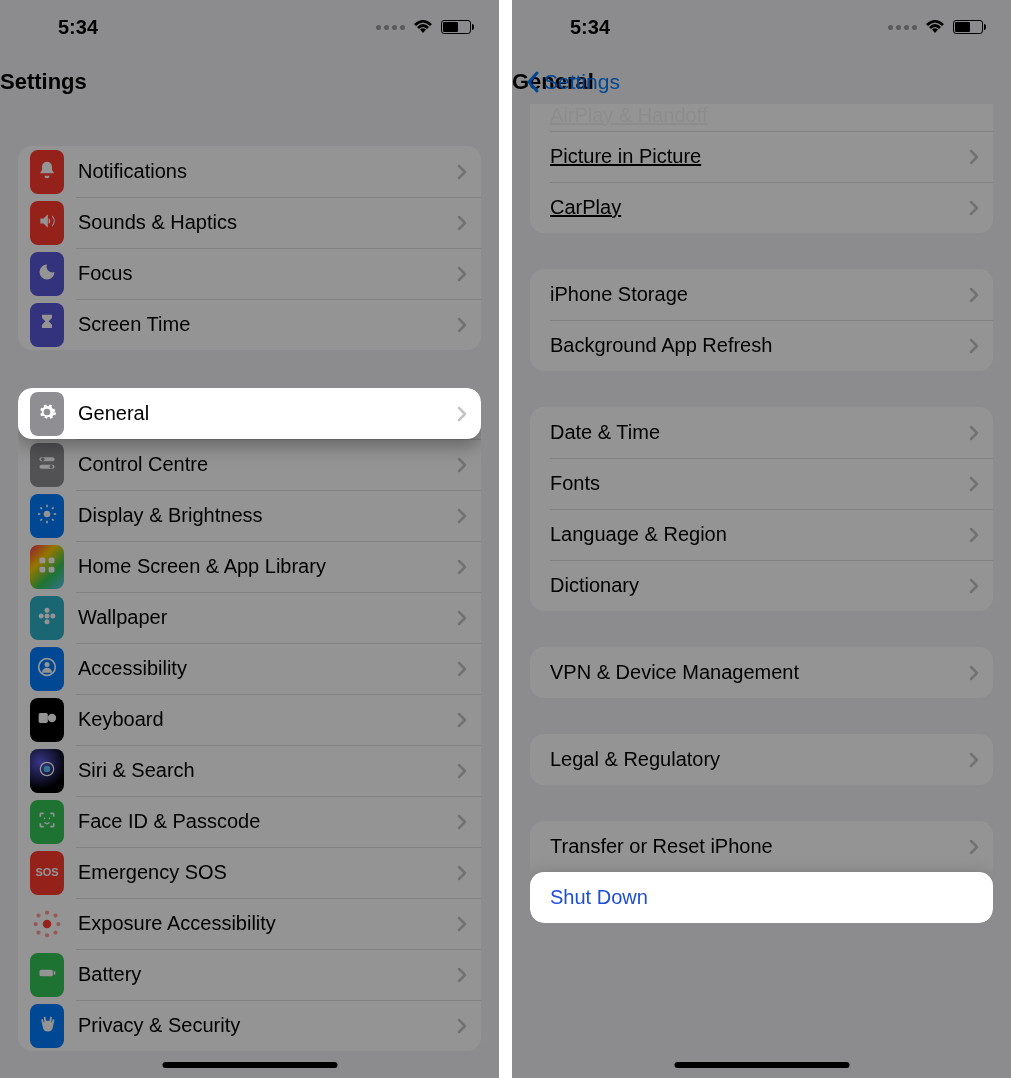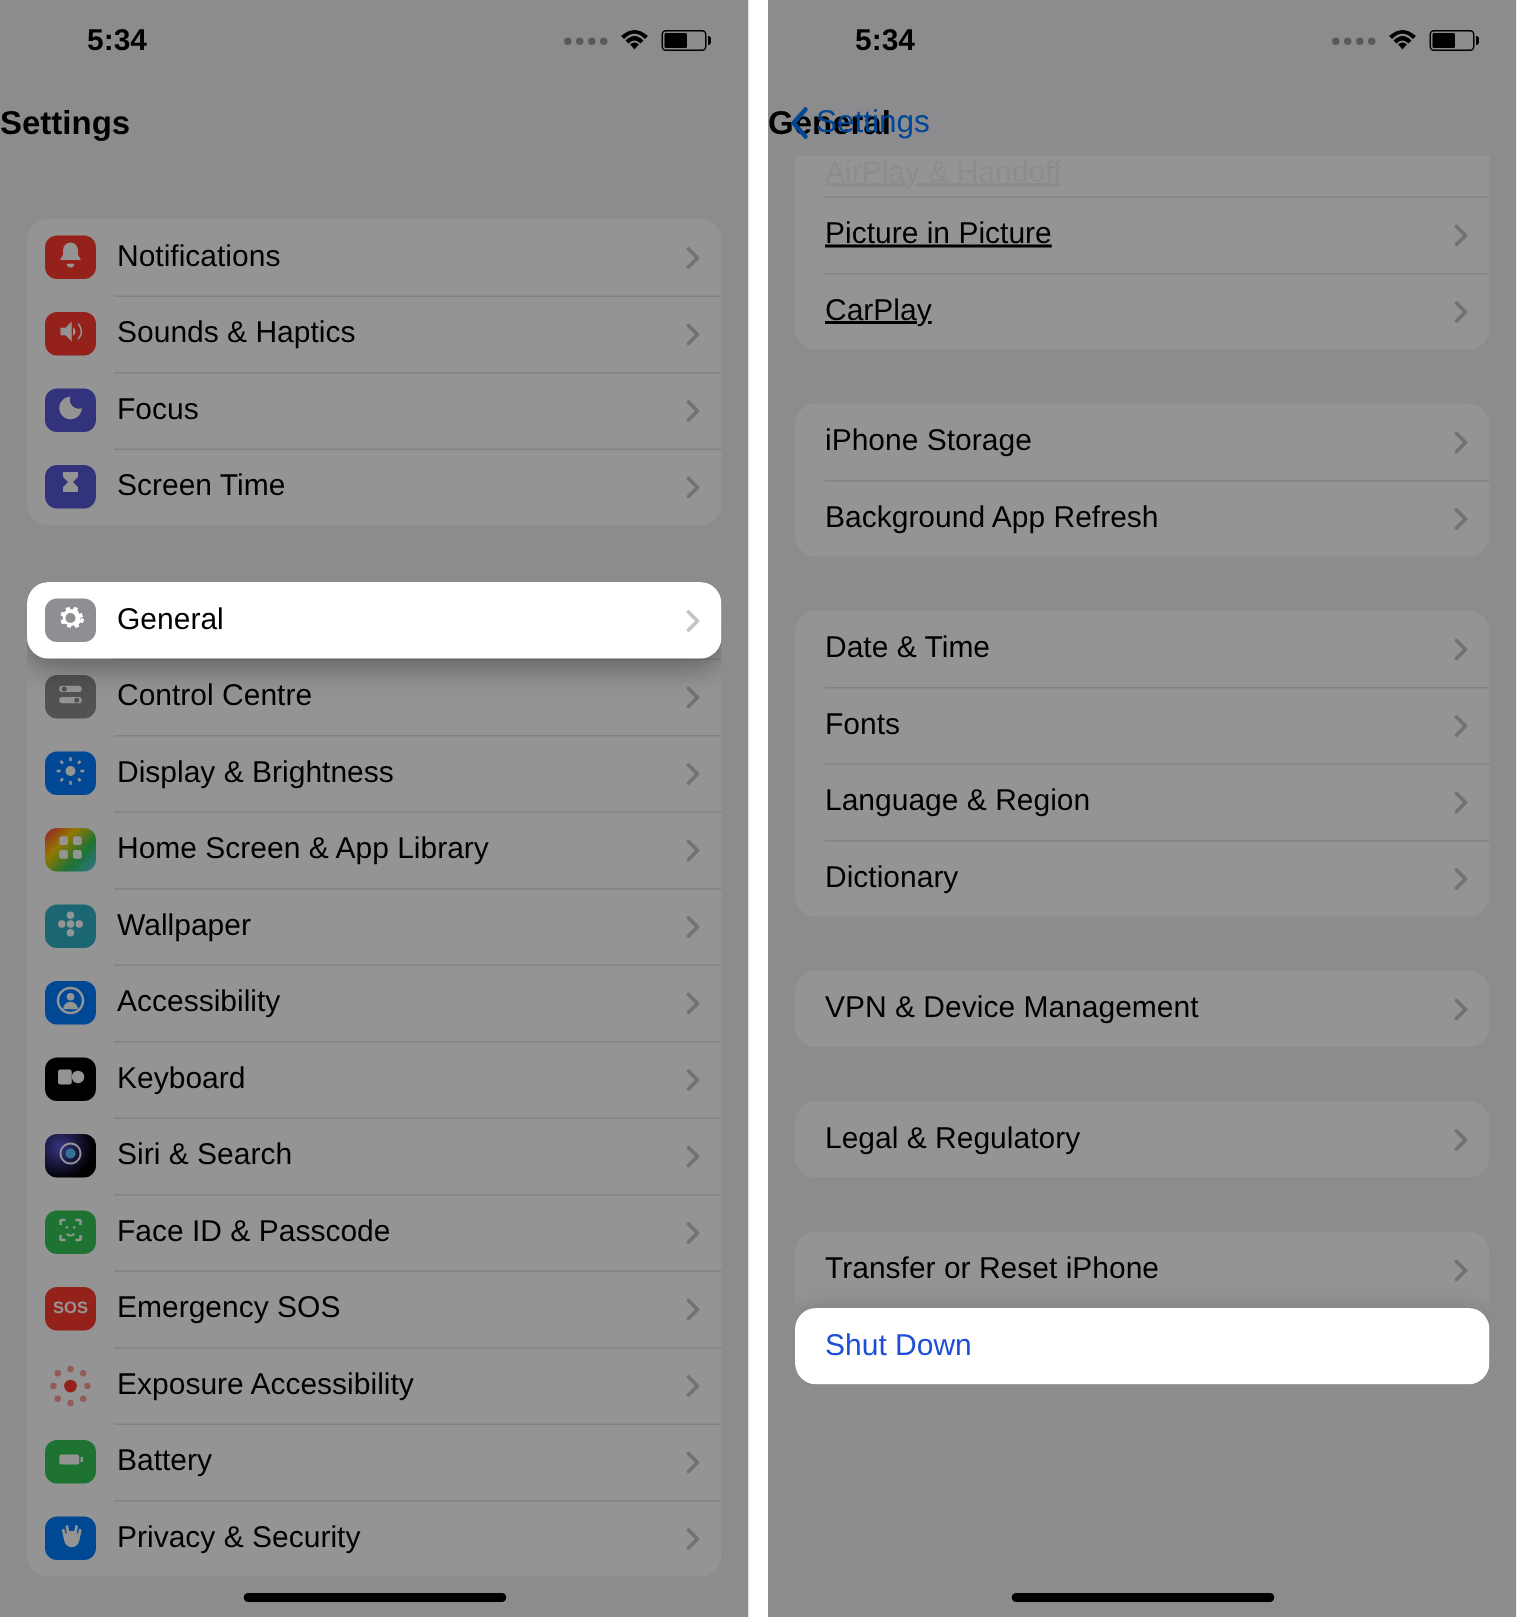--- a/index.html
+++ b/index.html
@@ -73,21 +73,21 @@
     padding:0 14px 0 12px;
     position:relative;
   }
   .row + .row::before {
     content:""; position:absolute; top:0; left:58px; right:0; height:1px;
     background:rgba(0,0,0,0.12);
   }
   .row.no-icon + .row.no-icon::before { left:20px; }
   .row.no-icon { padding-left:20px; }
   .icon {
-    width:34px; height:29px; border-radius:8px;
+    width:34px; height:44px; border-radius:8px;
     margin-right:14px;
     display:flex; align-items:center; justify-content:center;
     flex-shrink:0;
   }
   .label { font-size:20px; color:#000; flex:1; }
   .label.blue { color:#1d4ed8; }
   .chev {
     width:10px; height:16px; flex-shrink:0;
   }
   .chev svg { display:block; }

